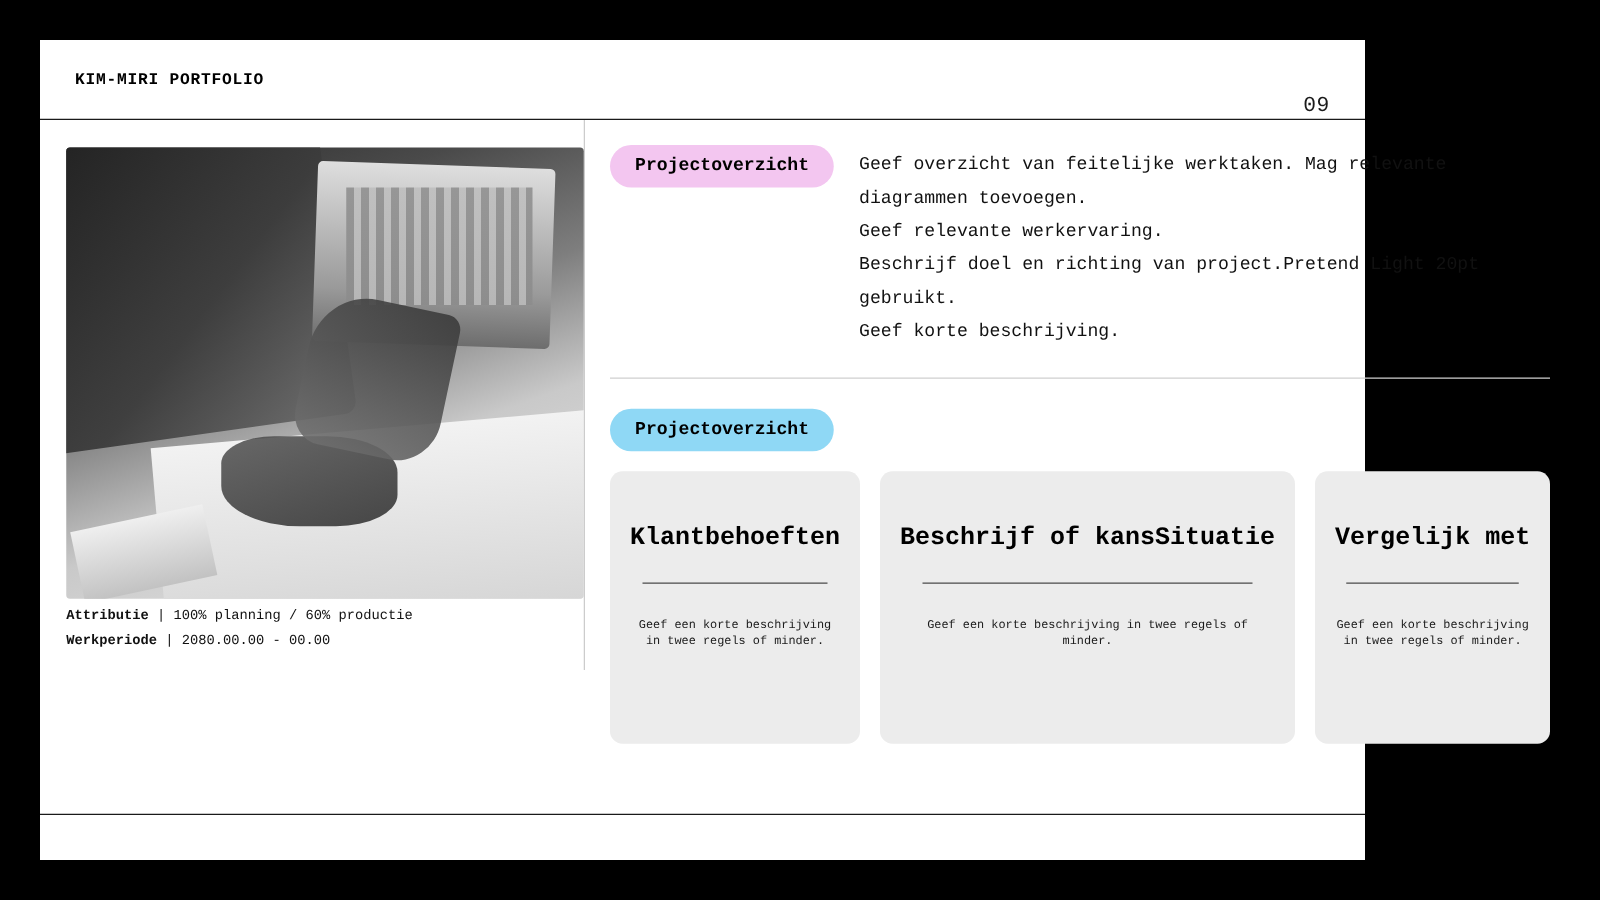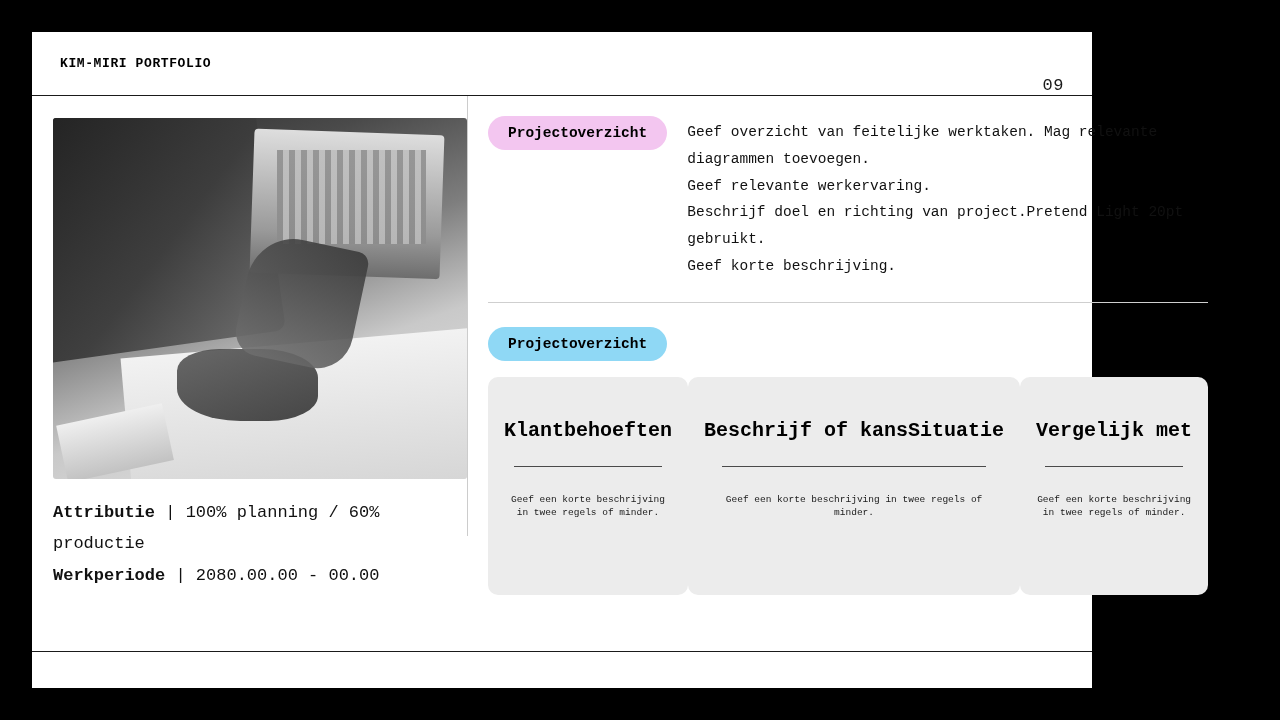--- a/index.html
+++ b/index.html
@@ -182,22 +182,22 @@
     position: absolute;
     left: 2%;
     bottom: 2%;
     width: 26%;
     height: 16%;
     background: linear-gradient(180deg, #efefef, #c2c2c2);
     transform: rotate(-12deg);
   }
 
   .meta {
-    margin-top: 18px;
-    font-size: 17px;
+    margin-top: 4px;
+    font-size: 11px;
     color: #111111;
     line-height: 1.85;
   }
   .meta .k {
     font-weight: bold;
   }
   .meta .sep {
     color: #111111;
   }
 
@@ -235,21 +235,21 @@
     line-height: 1.85;
     padding-top: 3px;
   }
 
   .strategy-head {
     padding: 24px 0 16px 0;
   }
 
   .cards {
     display: flex;
-    gap: 0;
+    gap: 16px;
   }
   .card {
     flex: 1;
     background: #ececec;
     border-radius: 10px;
     height: 218px;
     box-sizing: border-box;
     padding: 42px 16px 0 16px;
     text-align: center;
   }

